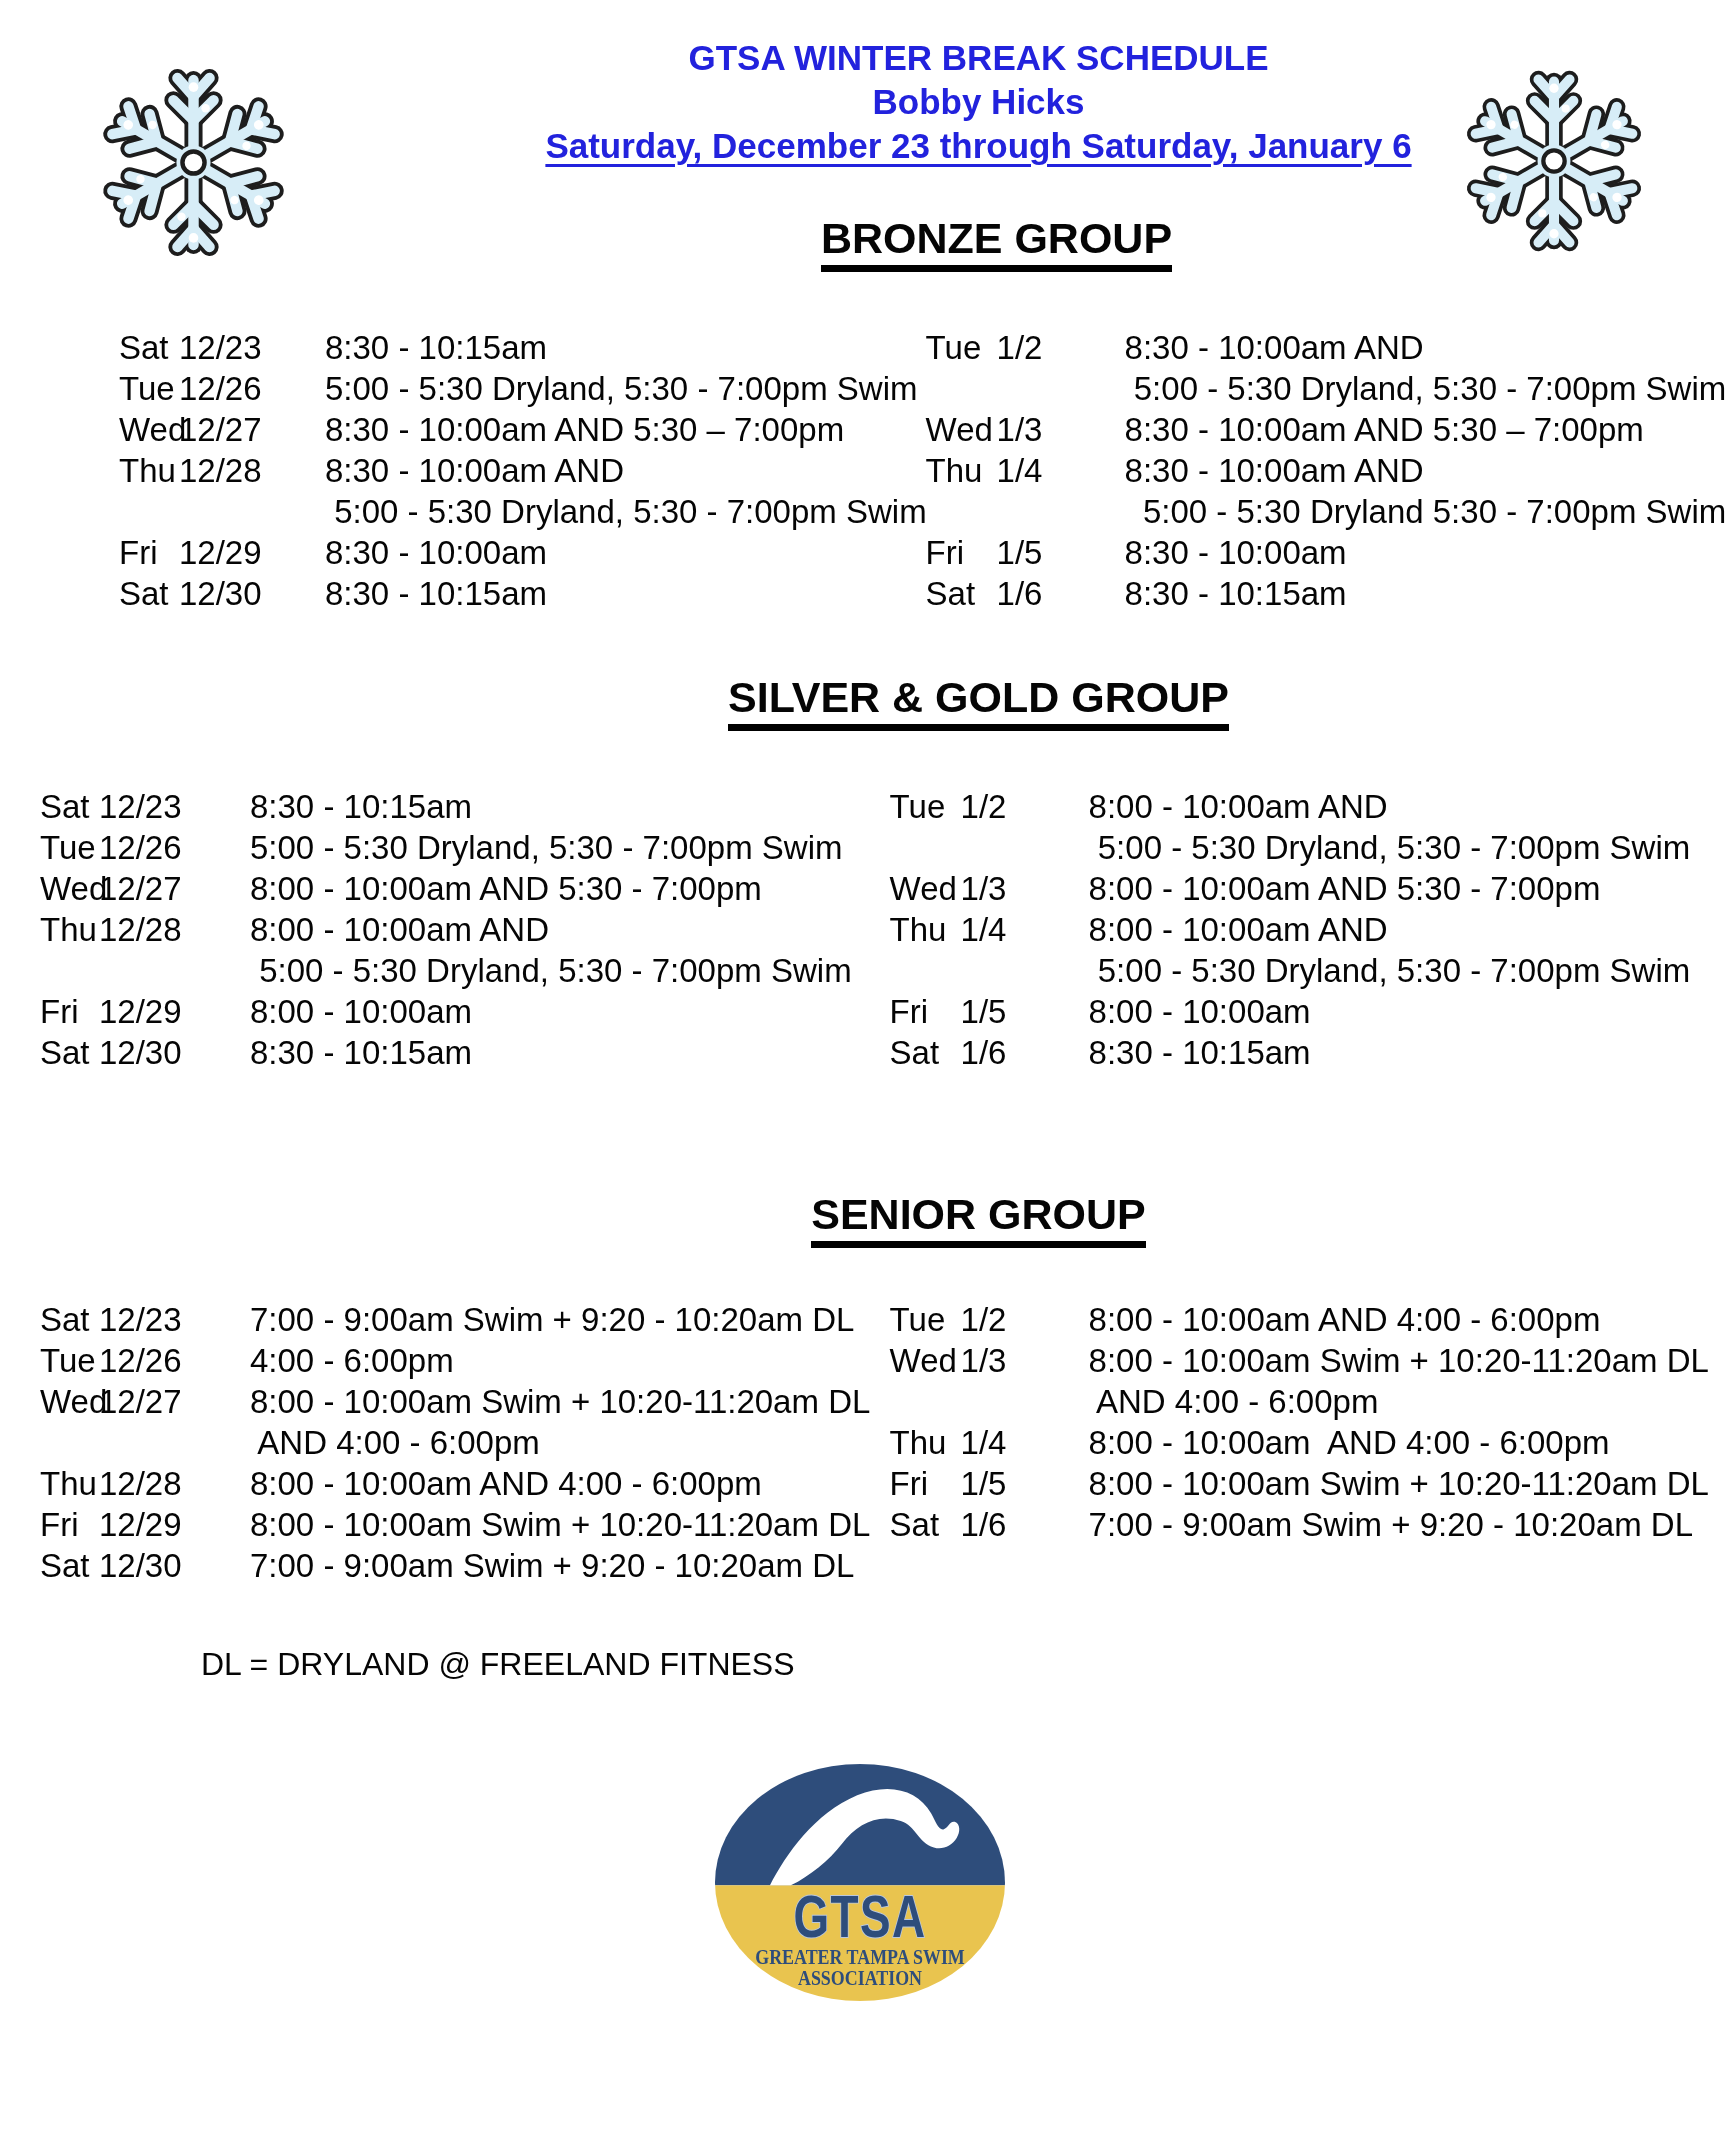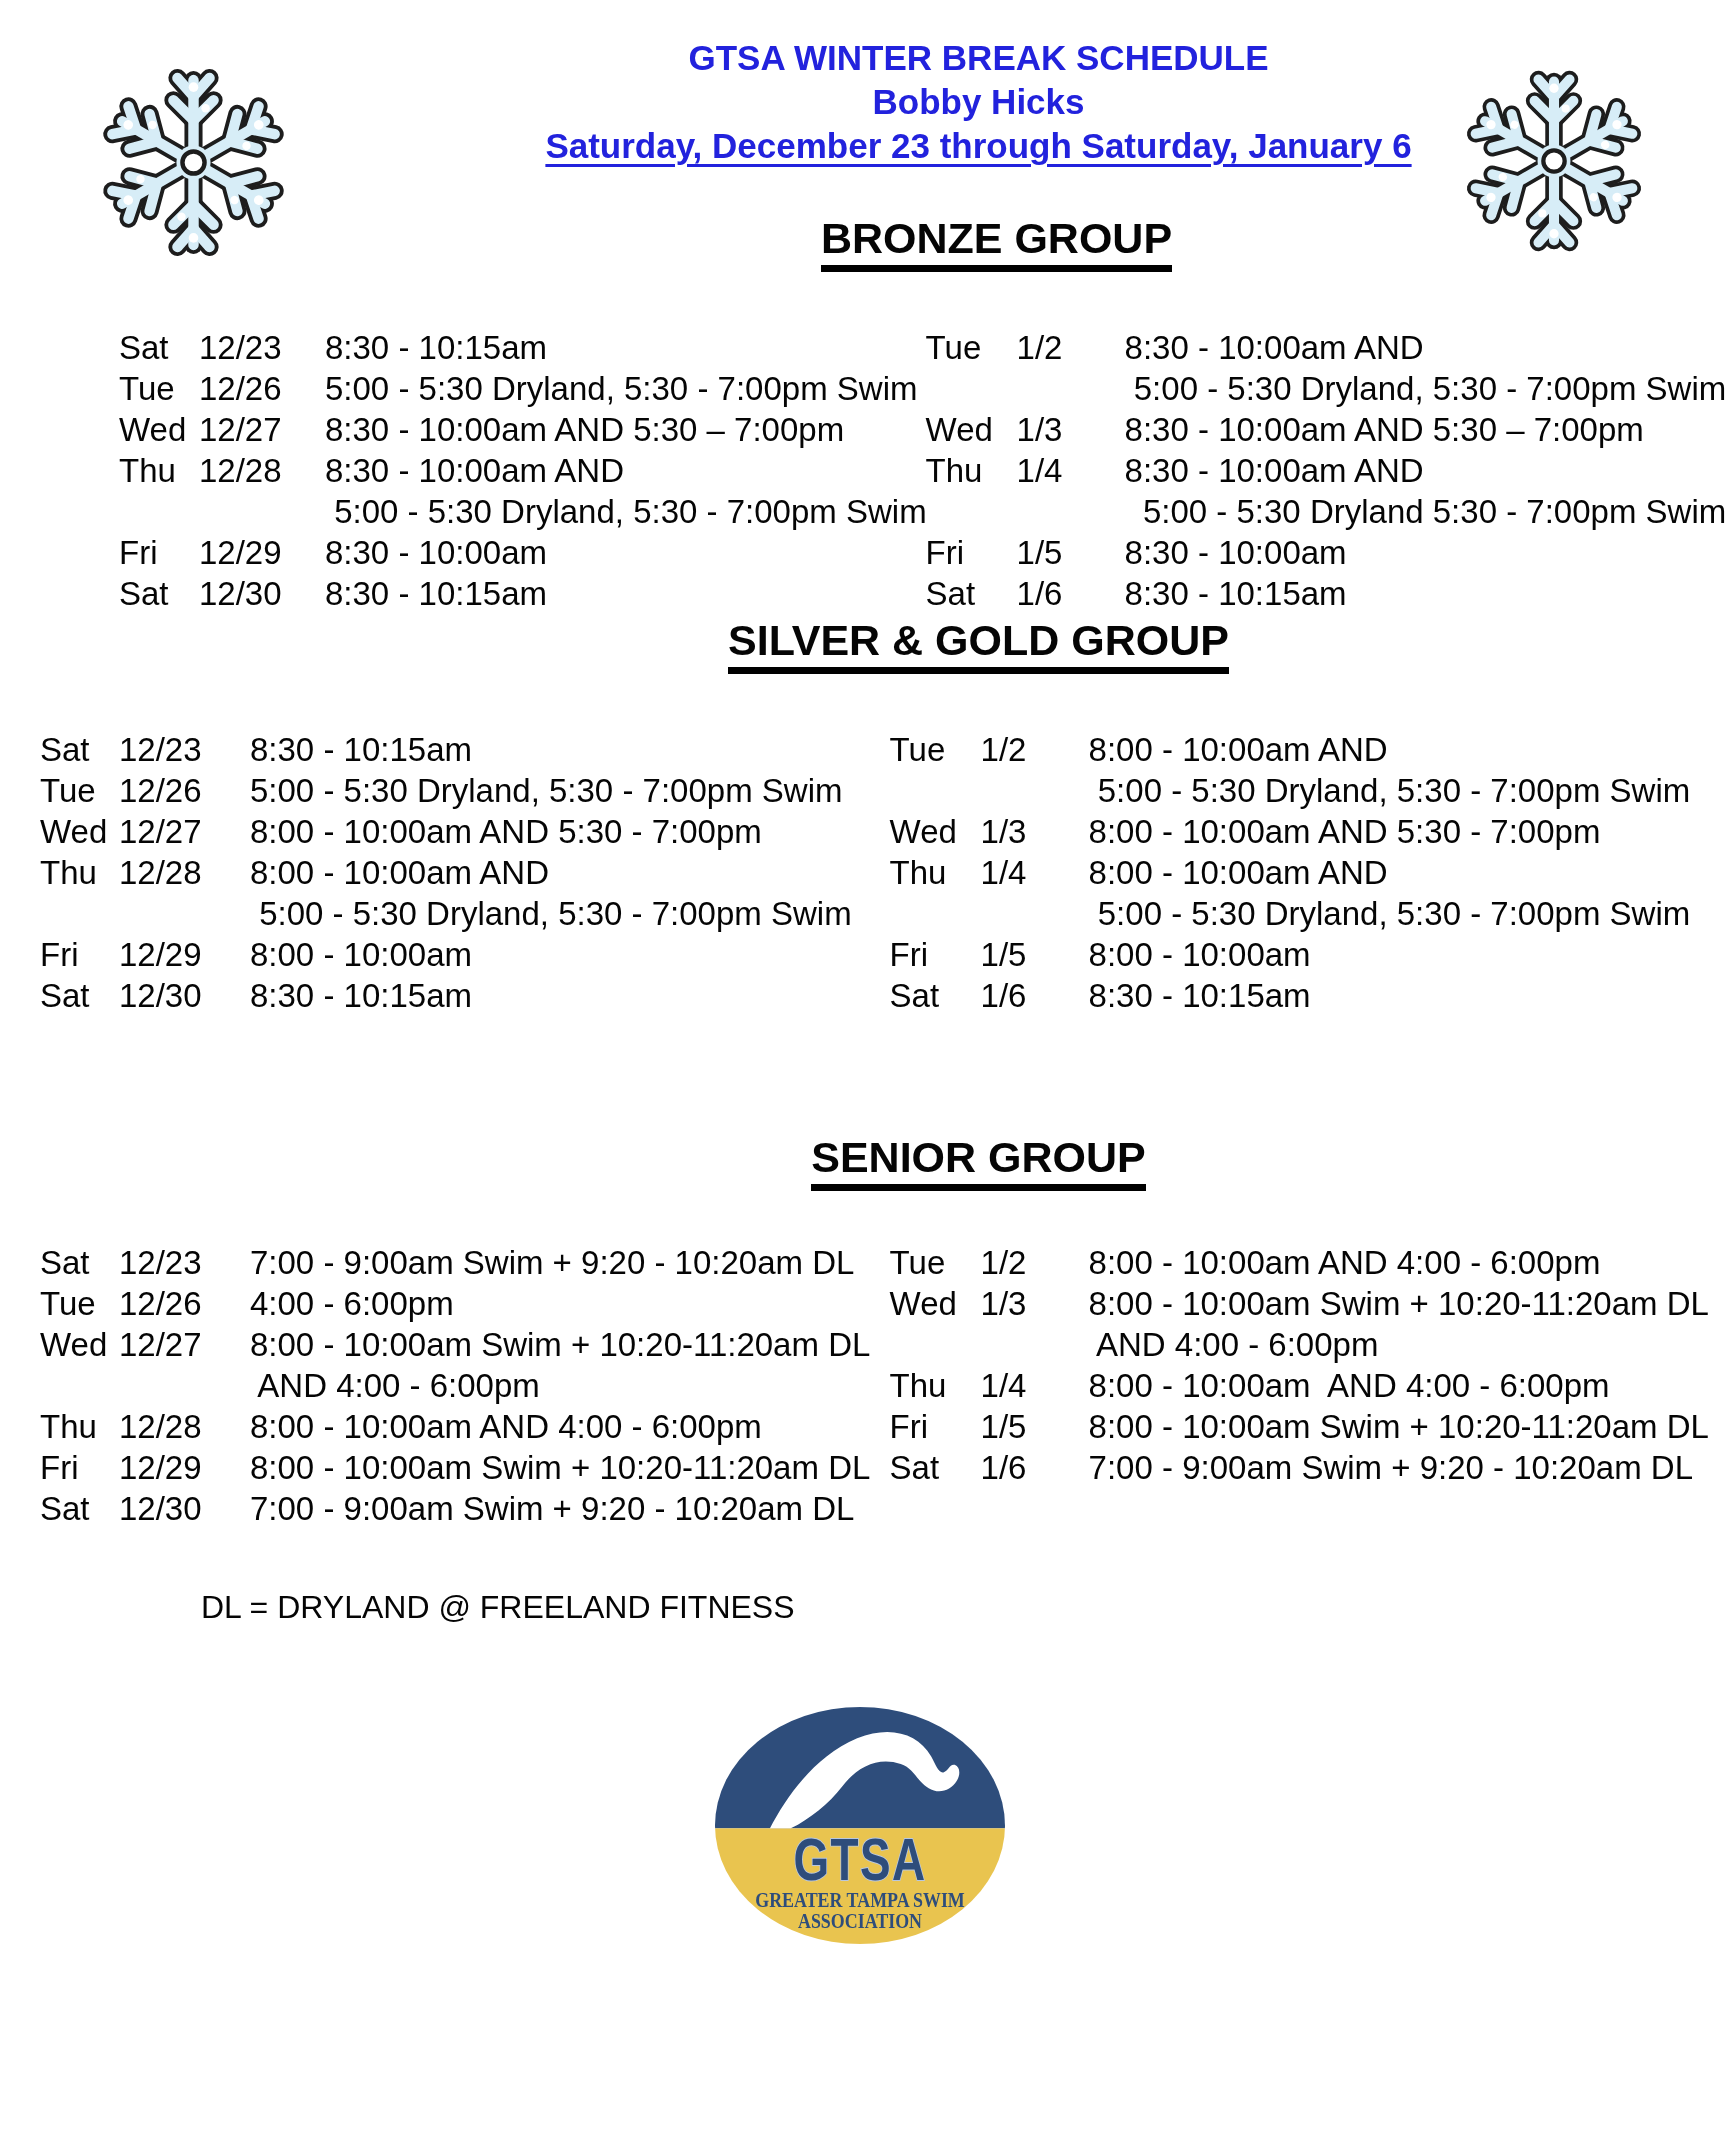--- a/index.html
+++ b/index.html
@@ -16,31 +16,31 @@
   .closures { margin-top:10.4px; }
   .h-red { color:var(--red); font-weight:bold; font-size:32px; line-height:44px; }
   
   .snowflake { position:absolute; }
   .sf-left  { left:93px;  top:62px; width:201px; height:201px; }
   .sf-right { left:1457px; top:64px; width:194px; height:194px; }
   
   .group-heading { margin-left:227px; text-align:center; font-size:43px; font-weight:bold; line-height:53px; }
   .group-heading span { border-bottom:7.6px solid #000; padding-bottom:2.8px; }
   .section.m1 { margin-top:44px;padding-left:36px; }
-  .section.m2 { }
+  .section.m2 { margin-top:57px; }
   .section.m3 { margin-top:115px; }
   .cols { display:flex; margin-top:62px; }
   .section.m3 .cols { margin-top:58px; }
   .col { box-sizing:border-box; flex:none; }
   .col-left  { width:865px; }
   .col-right { width:865px; padding-left:24.6px; --dw:71px; --ddw:199px; }
   .g0 .col-left { padding-left:83px; --dw:60px; --ddw:206px; }
   .g1 .col-left, .g2 .col-left { padding-left:40px; --dw:59px; --ddw:210px; }
   .row { display:flex; font-size:33px; line-height:41px; white-space:pre; }
-  .daycell { display:flex; width:var(--ddw); flex:none;gap:20px; }
+  .daycell { display:flex; width:var(--ddw); flex:none; }
   .day { display:inline-block; width:var(--dw); flex:none; }
   
   .note { margin-top:58px; margin-left:201px; font-size:32px; line-height:41px; }
   .logo-wrap { margin-top:79px; margin-left:715px; width:290px; height:237px; }
 </style>
 </head>
 <body style="--blue: #2222dd; --red: #bf3126;">
 
 <svg width="0" height="0" style="position:absolute" aria-hidden="true">
   <defs>

